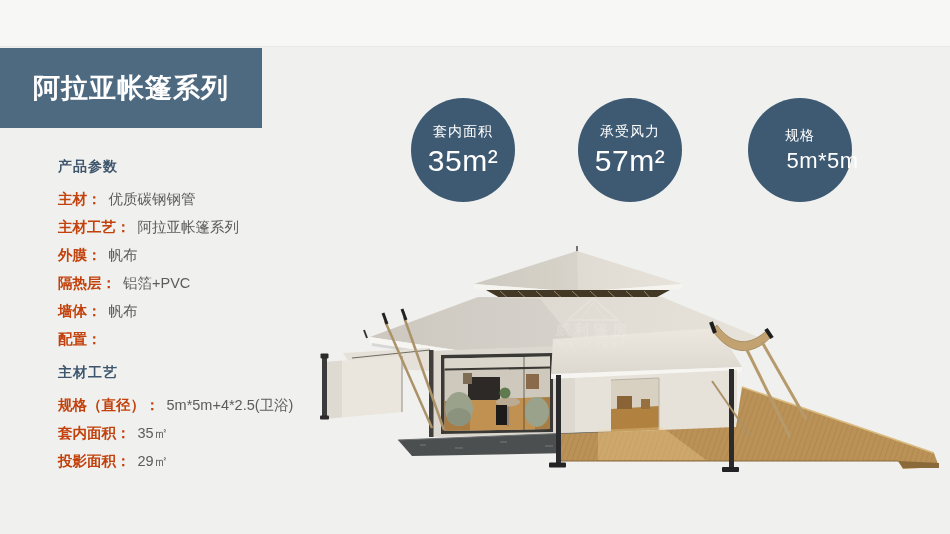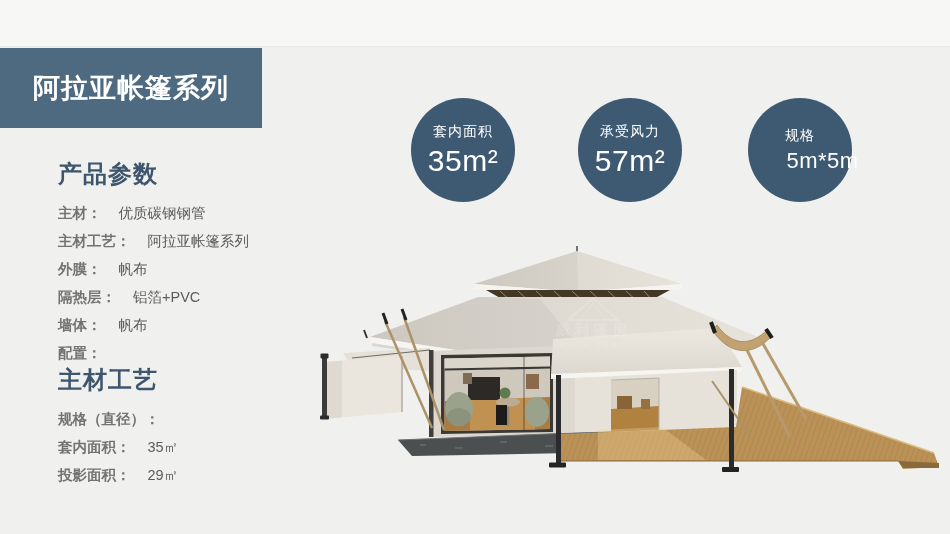--- a/index.html
+++ b/index.html
@@ -21,26 +21,26 @@
     position:absolute; left:0; top:48px; width:262px; height:80px;
     background:#4e6a80;
     display:flex; align-items:center; justify-content:center;
     color:#ffffff; font-size:27px; font-weight:bold; letter-spacing:1px;
   }
 
   .param-block { position:absolute; left:58px; }
   .params-product { top:158px; }
   .params-spec   { top:364px; }
   .param-heading {
-    font-size:24px; font-weight:bold; color:#3e566d; letter-spacing:1px;
+    font-size:14px; font-weight:bold; color:#3e566d; letter-spacing:1px;
     margin-bottom:9px;
   }
   .param-row { height:28px; display:flex; align-items:center; font-size:14.5px; white-space:pre; }
-  .param-label { font-weight:bold; color:#737373; }
-  .param-value { color:#5c5c5c; margin-left:17px; }
+  .param-label { font-weight:bold; color:#c2410c; }
+  .param-value { color:#5c5c5c; margin-left:7px; }
 
   .stat-circle {
     position:absolute; top:98px; width:104px; height:104px; border-radius:50%;
     background:#3e5a72;
     display:flex; flex-direction:column; align-items:center; justify-content:center;
     color:#ffffff;
   }
   .stat-c1 { left:411px; }
   .stat-c2 { left:578px; }
   .stat-c3 { left:748px; }
@@ -88,20 +88,21 @@
     </div>
     <div class="param-row">
       <span class="param-label">配置：</span>
     </div>
   </div>
 
   <div class="param-block params-spec">
     <div class="param-heading">主材工艺</div>
     <div class="param-row">
       <span class="param-label">规格（直径）：</span>
+      <span class="param-value">5m*5m+4*2.5(卫浴)</span>
     </div>
     <div class="param-row">
       <span class="param-label">套内面积：</span>
       <span class="param-value">35㎡</span>
     </div>
     <div class="param-row">
       <span class="param-label">投影面积：</span>
       <span class="param-value">29㎡</span>
     </div>
   </div>

